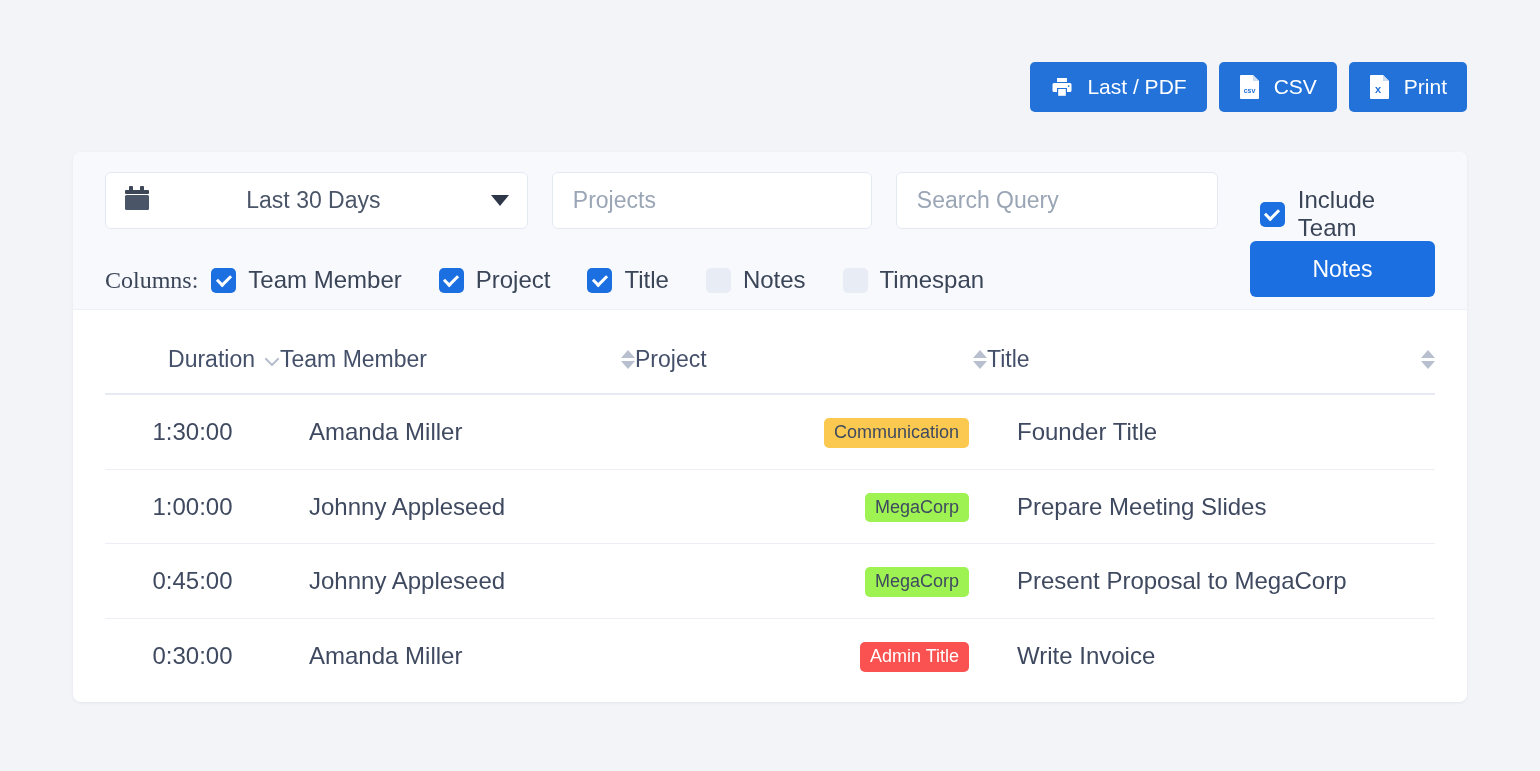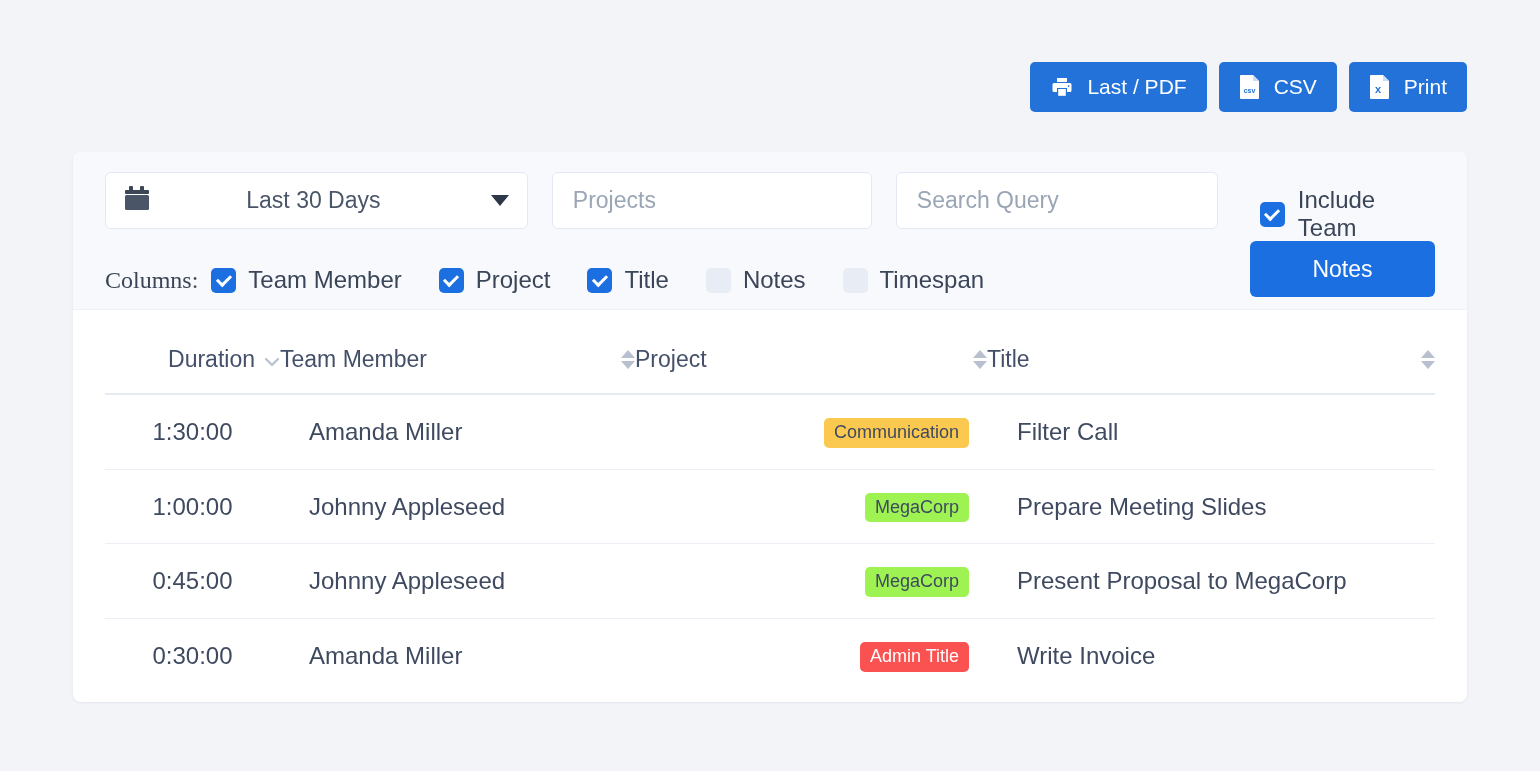--- a/index.html
+++ b/index.html
@@ -374,21 +374,21 @@
               </span>
             </span>
           </th>
         </tr>
       </thead>
       <tbody id="table-body">
           <tr>
             <td class="c-duration">1:30:00</td>
             <td class="c-member">Amanda Miller</td>
             <td class="c-project"><span class="badge" style="background: rgb(251, 201, 79); color: rgb(63, 74, 96);">Communication</span></td>
-            <td class="c-title">Filter Call</td>
+            <td class="c-title">Founder Title</td>
           </tr>
           <tr>
             <td class="c-duration">1:00:00</td>
             <td class="c-member">Johnny Appleseed</td>
             <td class="c-project"><span class="badge" style="background: rgb(158, 242, 82); color: rgb(63, 74, 96);">MegaCorp</span></td>
             <td class="c-title">Prepare Meeting Slides</td>
           </tr>
           <tr>
             <td class="c-duration">0:45:00</td>
             <td class="c-member">Johnny Appleseed</td>

